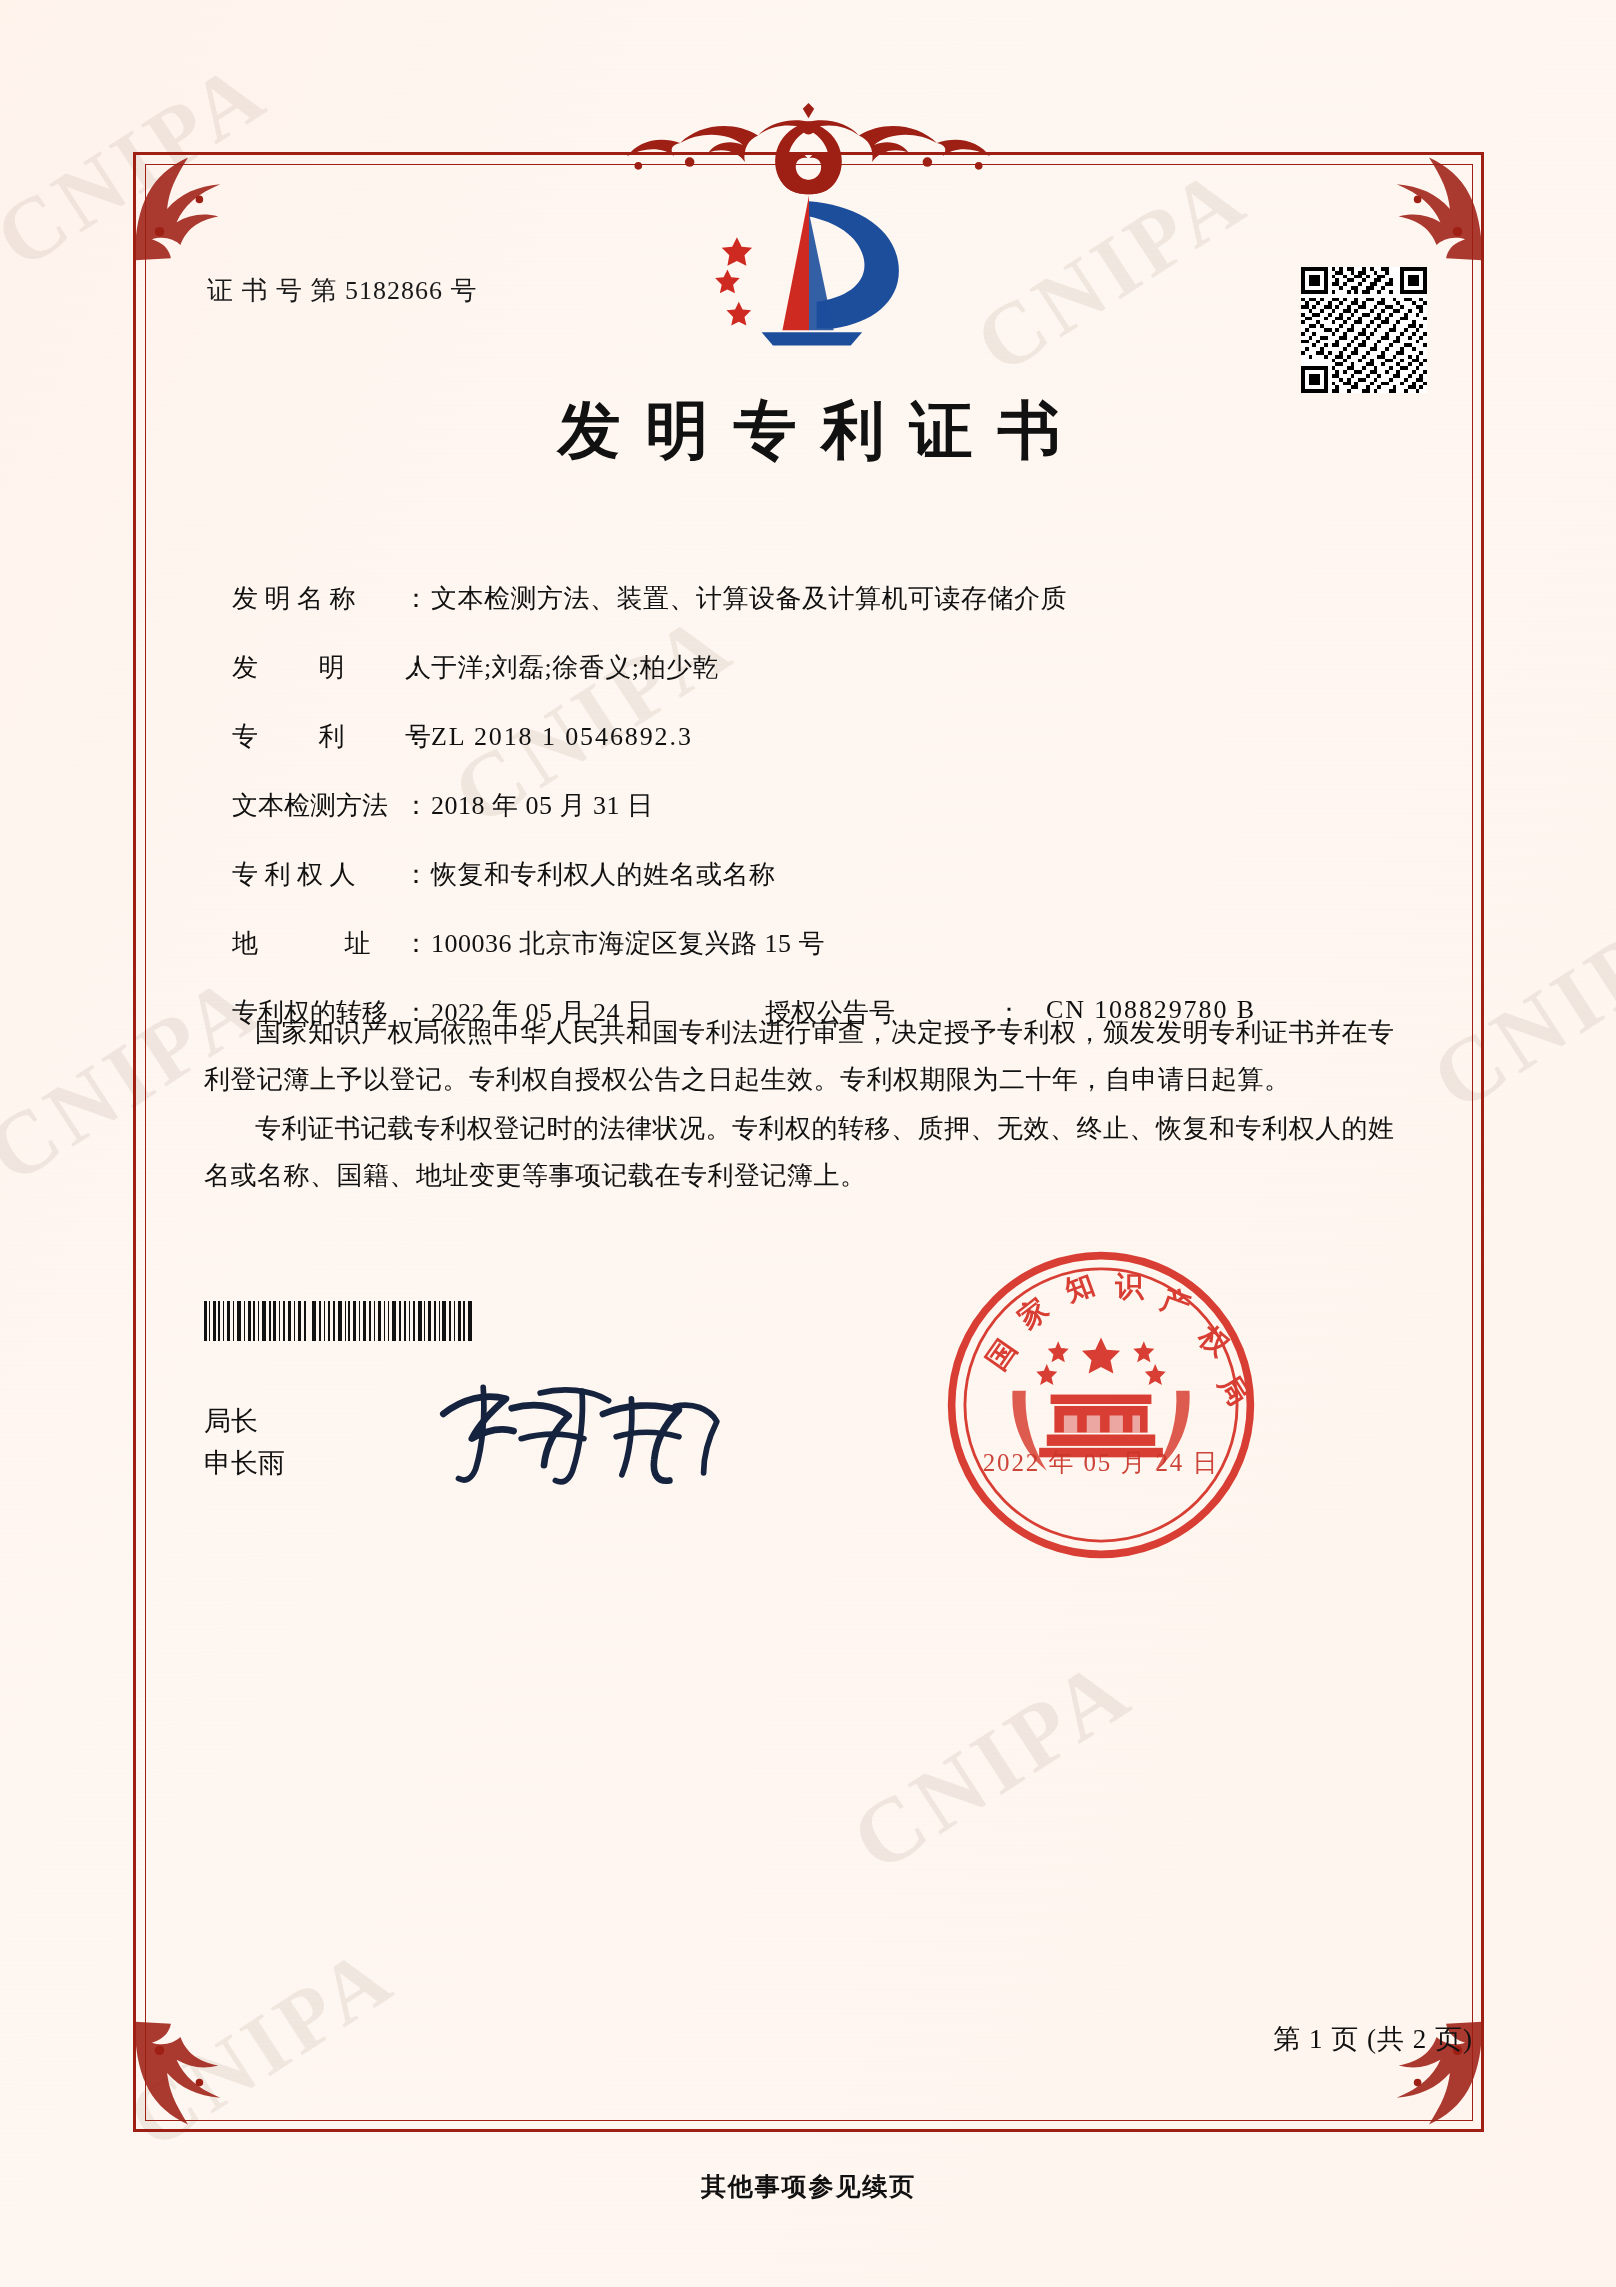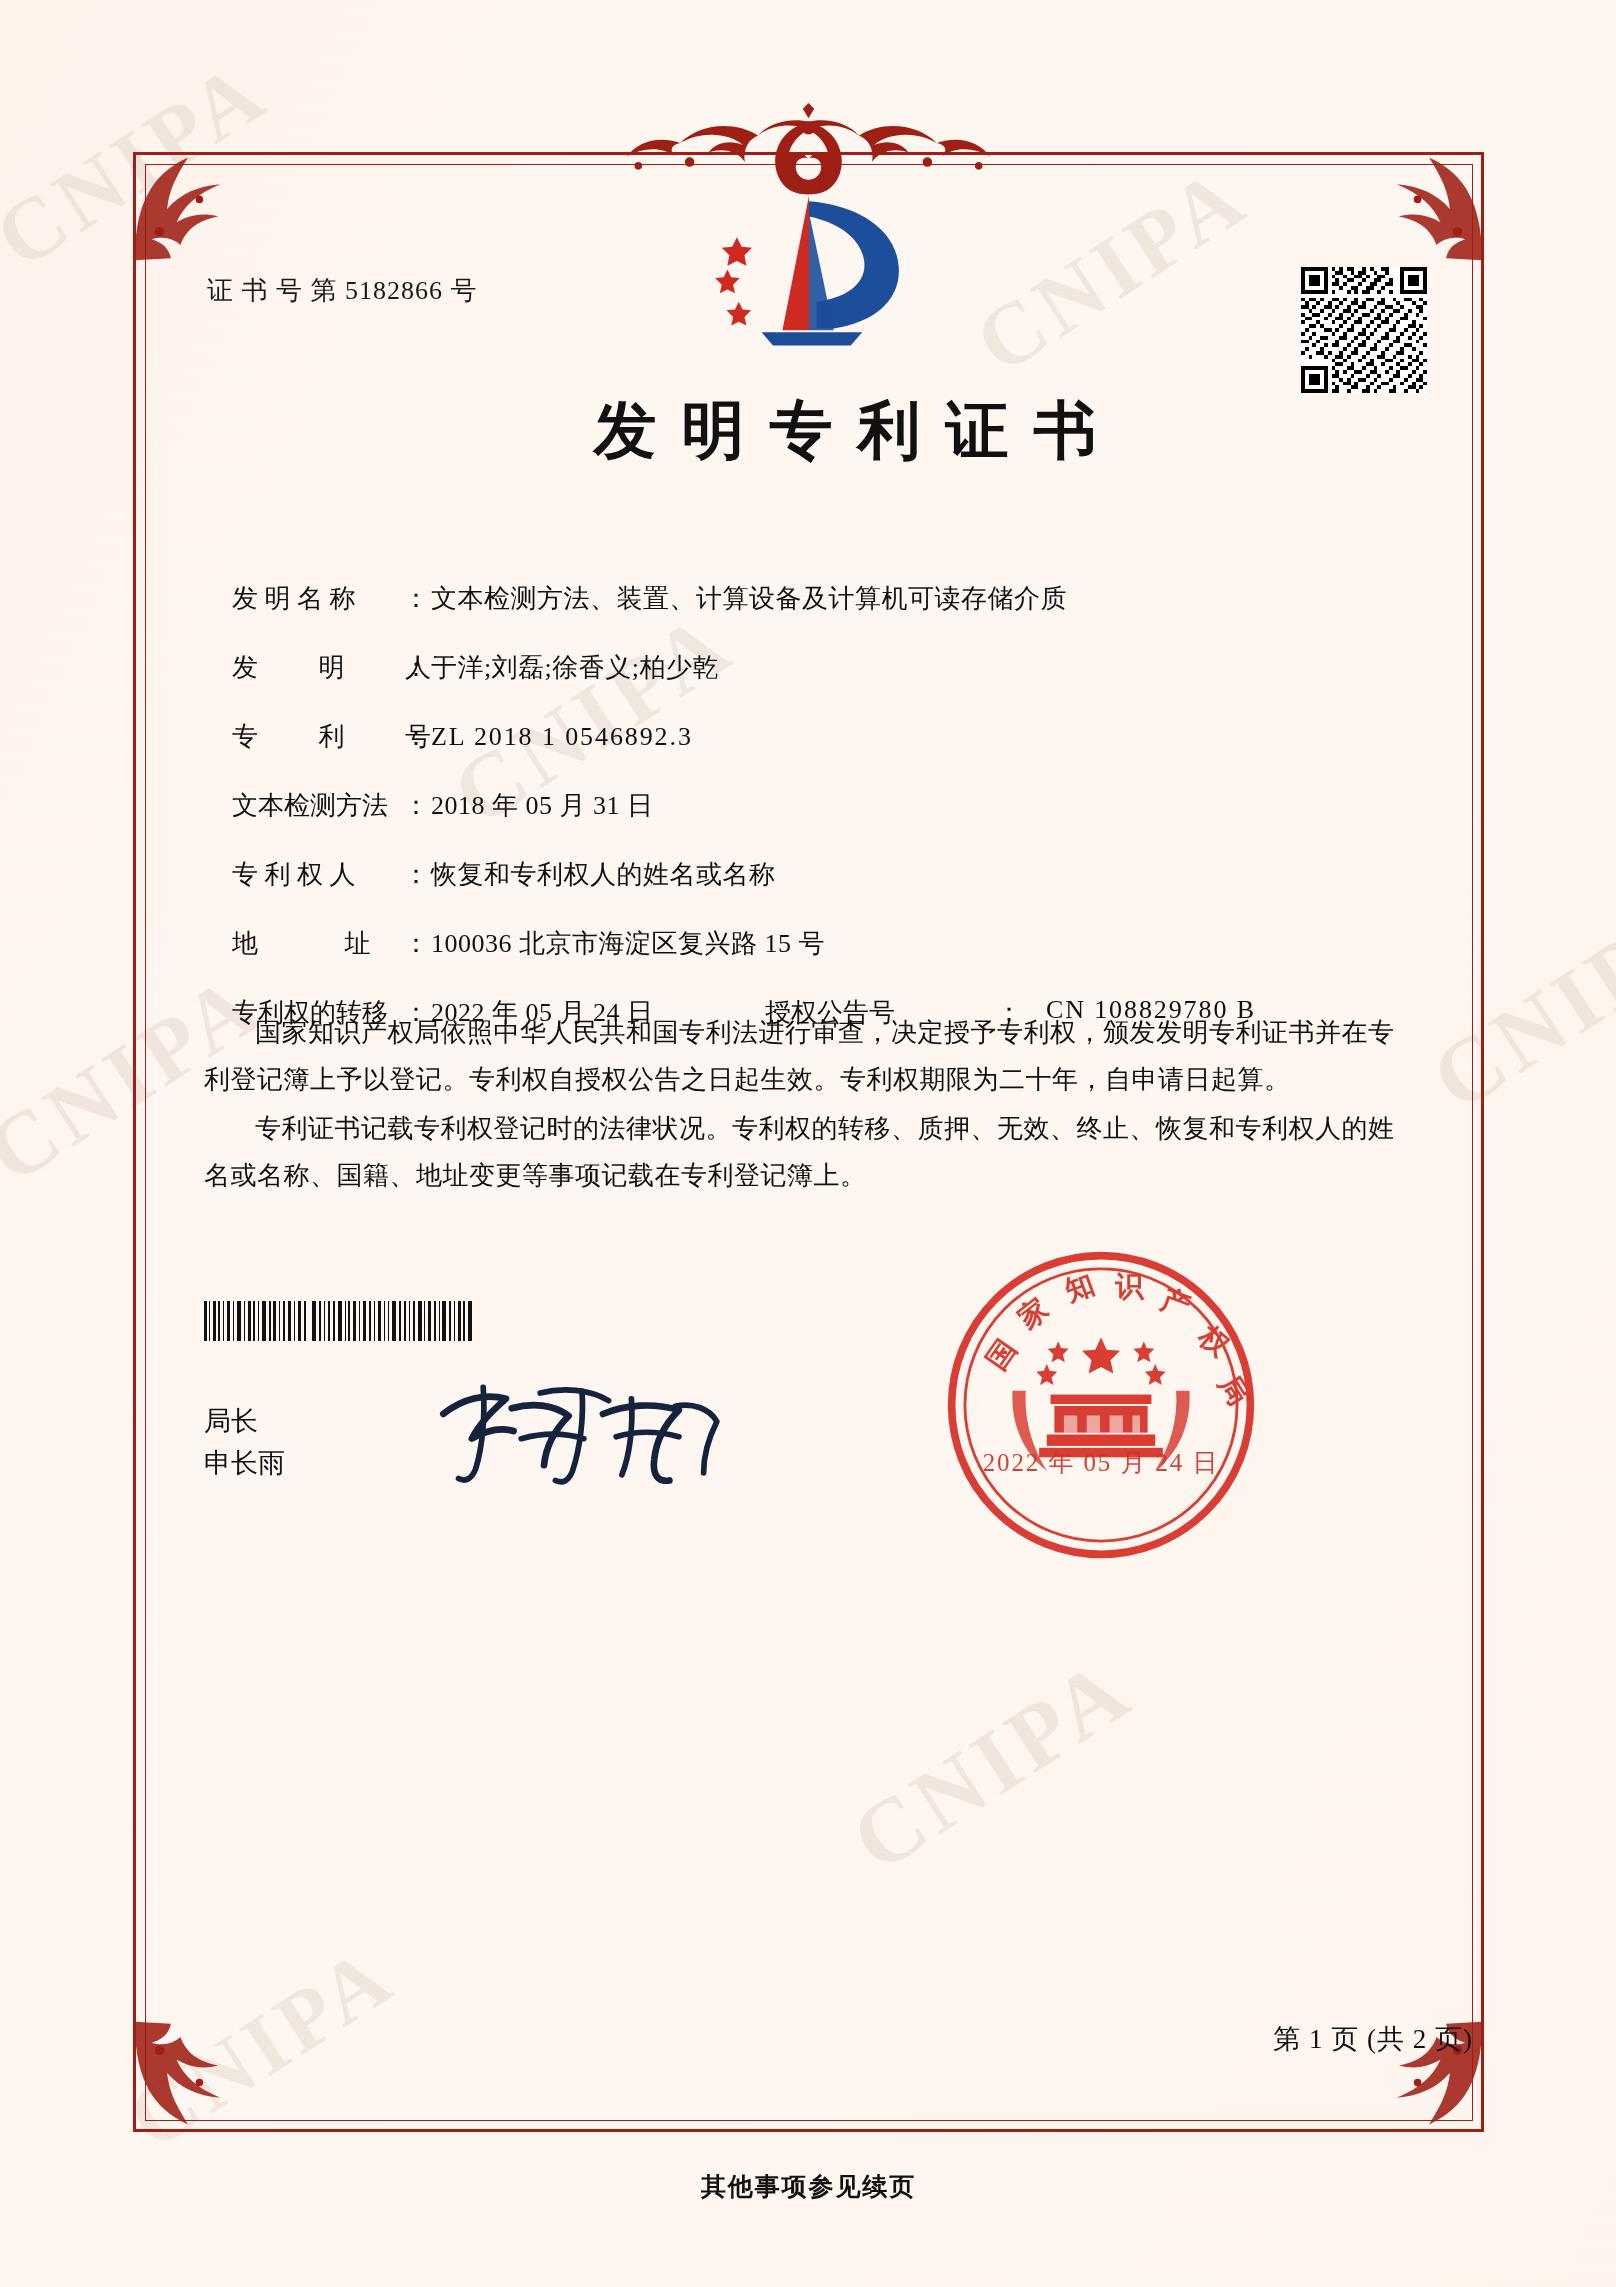--- a/index.html
+++ b/index.html
@@ -110,21 +110,20 @@
     position: absolute;
     left: 0; top: 224px;
     width: 1328px;
     text-align: center;
     font-size: 63px;
     font-weight: 700;
     letter-spacing: 25px;
     text-indent: 25px;
     color: #111;
     font-family: "Liberation Serif", "DejaVu Serif", serif;
-    padding-left: 36px;
   }
 
   
   .fields {
     position: absolute;
     left: 59px;
     top: 417px;
     width: 1208px;
     margin-left: 28px;
   }

